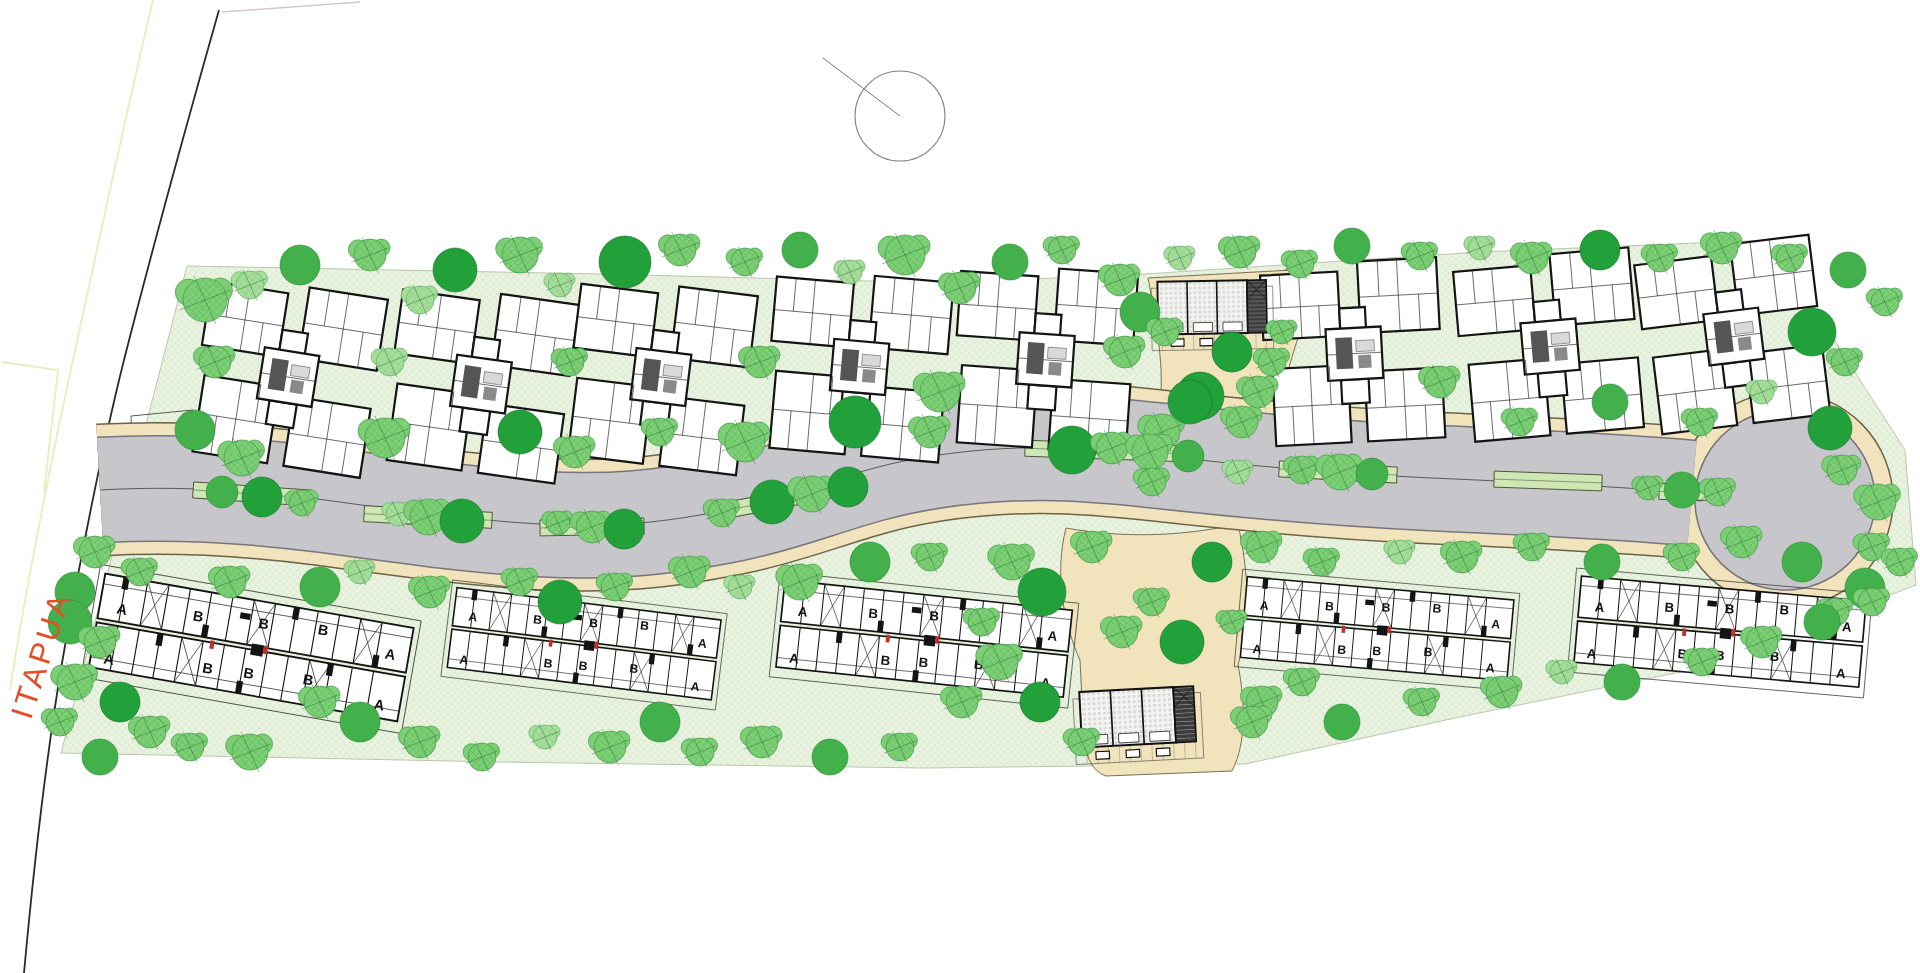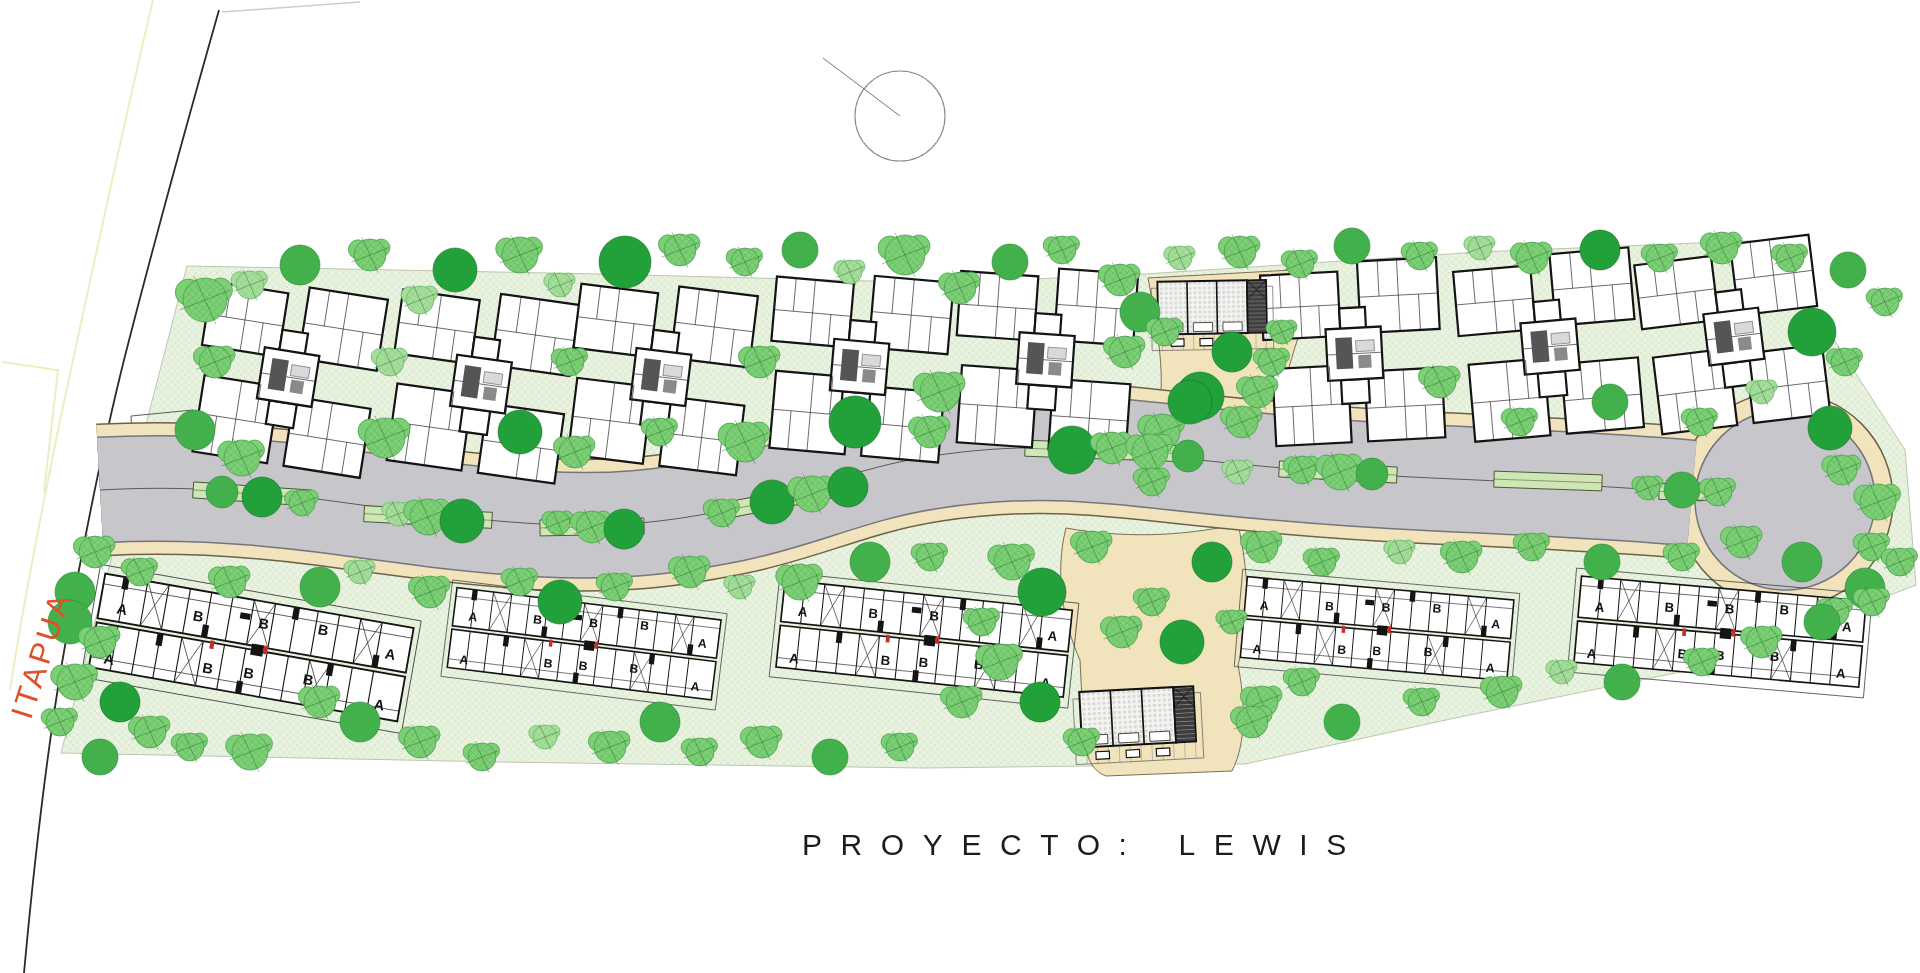--- a/index.html
+++ b/index.html
@@ -1355,17 +1355,14 @@
         <circle cx="1263.2" cy="714.8" r="8.8" fill="#7ccf74" stroke="#3d9a46" stroke-width="0.7"></circle>
         <circle cx="1252" cy="722" r="16" fill="#7ccf74" stroke="#3d9a46" stroke-width="0.7"></circle>
         <circle cx="1252" cy="722" r="16" fill="url(#treeHatch)" opacity="0.5"></circle>
         <path d="M1233.6,729.2 L1270.4,714.8
                     M1244,704.4 L1260,739.6" stroke="rgba(25,95,30,0.45)" stroke-width="0.9" fill="none"></path>
       </g>
     </svg>
 
   <div class="site-label" id="street-label">ITAPUA</div>
 
-  <div class="site-label" id="project-title">
-    <span>PROYECTO:</span><span class="gap">LEWIS</span>
-  </div>
 
 </div>
 
 </body></html>

